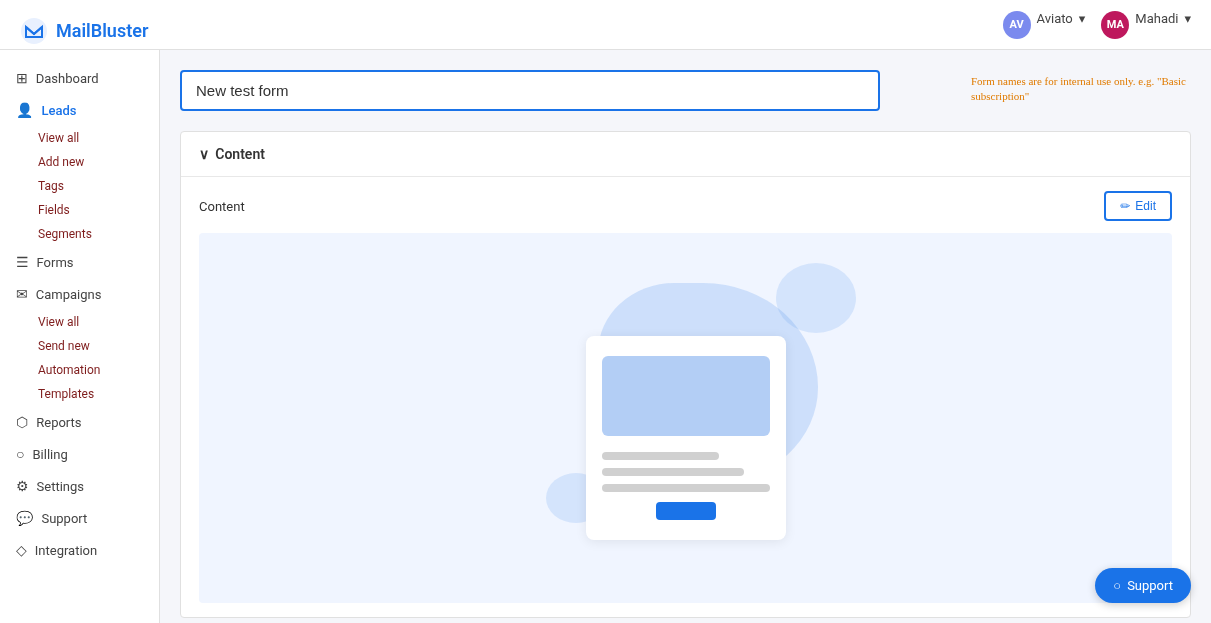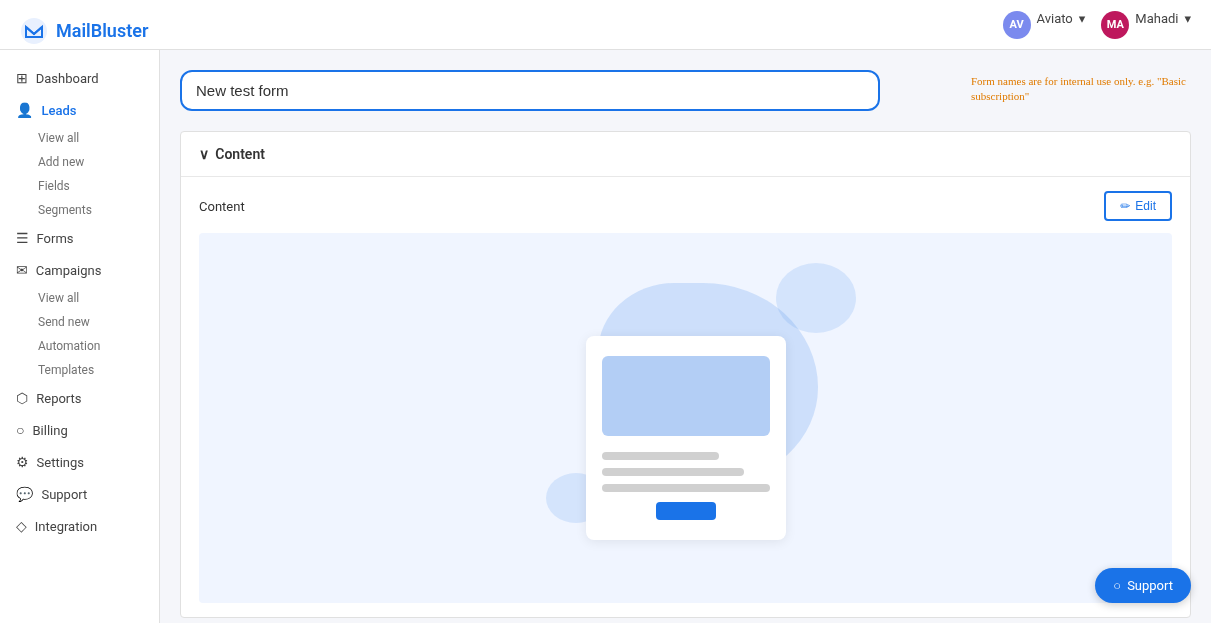--- a/index.html
+++ b/index.html
@@ -80,21 +80,21 @@
       font-size: 13px;
       color: #444;
       text-decoration: none;
     }
     .sidebar-item.active { color: #1a73e8; font-weight: 500; }
     .sidebar-item .icon { font-size: 14px; }
     .sidebar-sub-item {
       padding: 5px 16px 5px 38px;
       cursor: pointer;
       font-size: 12px;
-      color: #737373;
+      color: #7f1d1d;
     }
 
     
     .main {
       flex: 1;
       overflow-y: auto;
       padding: 20px;
       background: #f5f6fa;
     }
 
@@ -107,21 +107,21 @@
     }
     .form-name-input-wrapper {
       flex: 1;
     }
     .form-name-input {
       width: 100%;
       max-width: 700px;
       padding: 10px 14px;
       font-size: 15px;
       border: 2px solid #1a73e8;
-      border-radius: 12px;
+      border-radius: 4px;
       outline: none;
       color: #333;
     }
     .form-name-hint {
       font-size: 11px;
       color: #e07b00;
       line-height: 1.4;
       max-width: 220px;
       padding-top: 4px;
       font-family: Liberation Serif, serif;
@@ -298,20 +298,21 @@
       <span class="icon">⊞</span>
       <span>Dashboard</span>
     </div>
 
     <div class="sidebar-item active">
       <span class="icon">👤</span>
       <span>Leads</span>
     </div>
     <div class="sidebar-sub-item">View all</div>
     <div class="sidebar-sub-item">Add new</div>
+    <div class="sidebar-sub-item">Tags</div>
     <div class="sidebar-sub-item">Fields</div>
     <div class="sidebar-sub-item">Segments</div>
 
     <div class="sidebar-item">
       <span class="icon">☰</span>
       <span>Forms</span>
     </div>
 
     <div class="sidebar-item">
       <span class="icon">✉</span>

